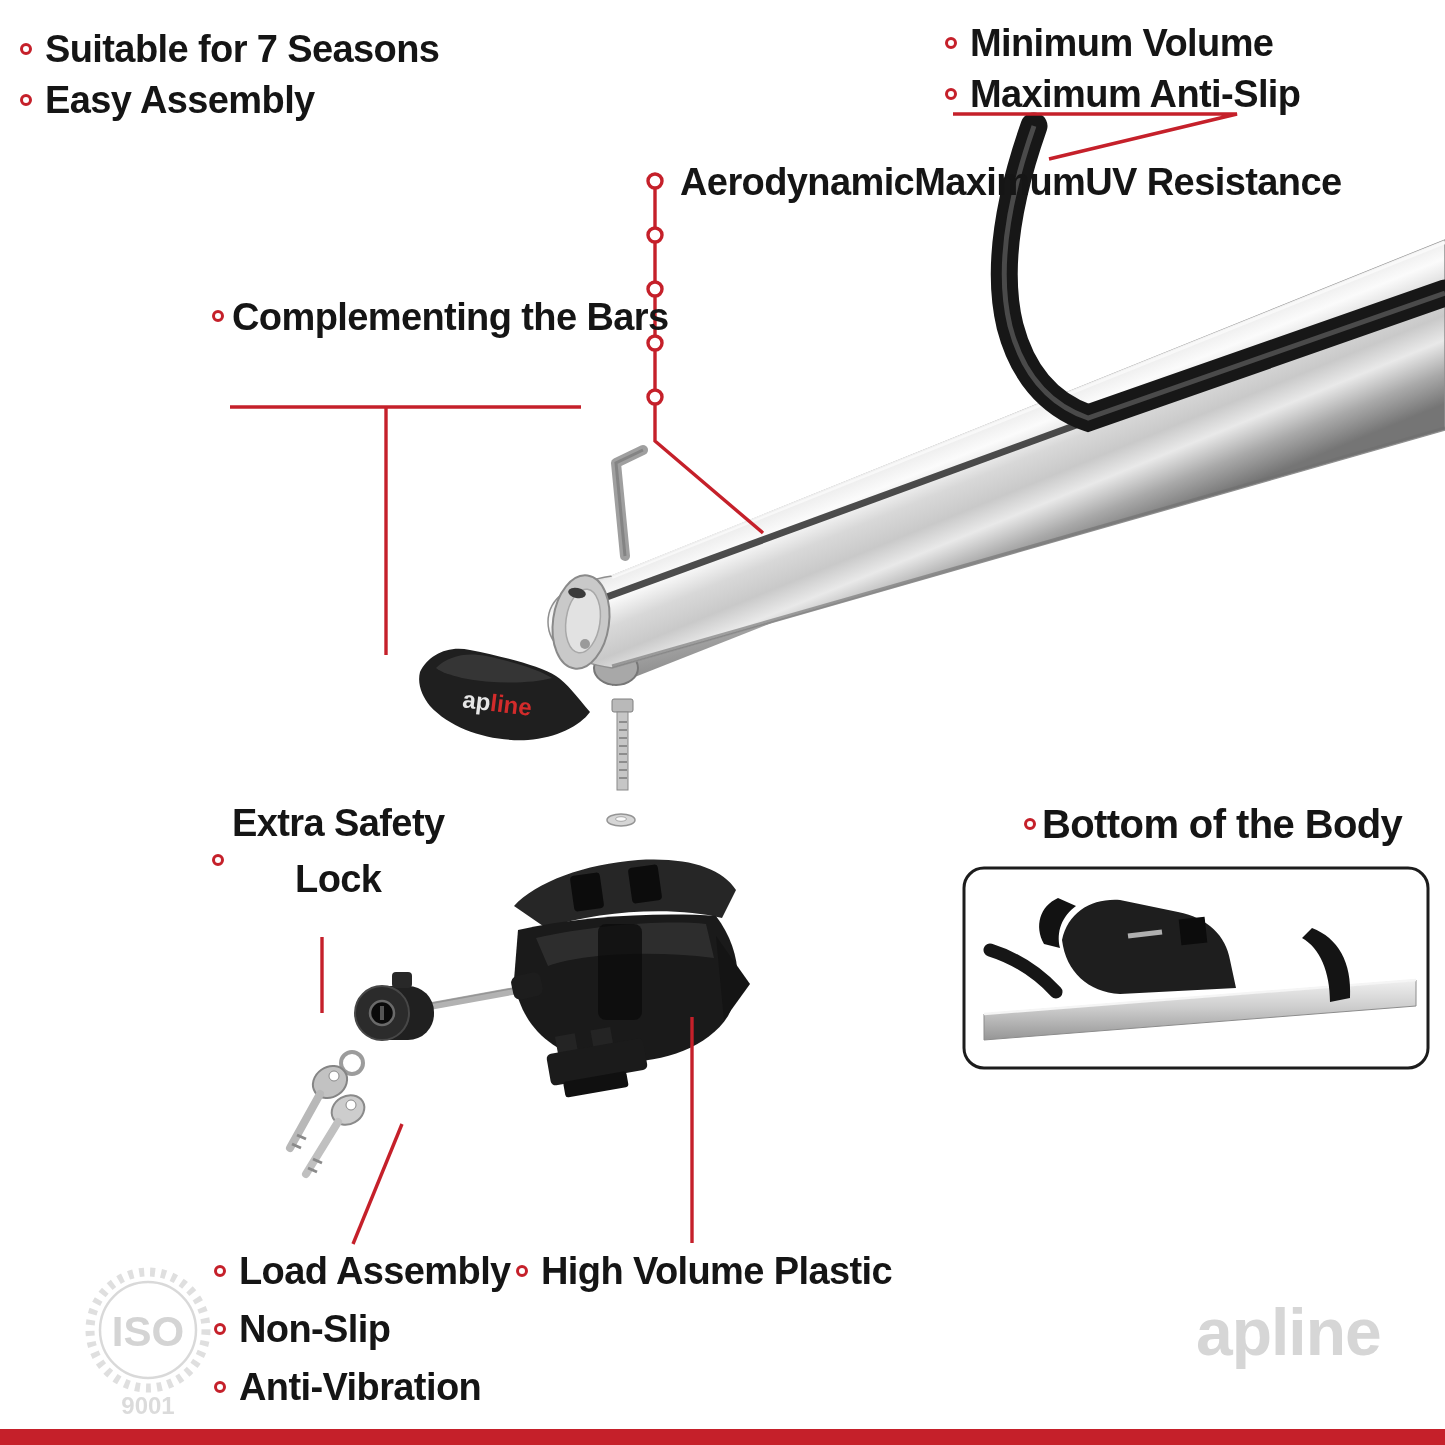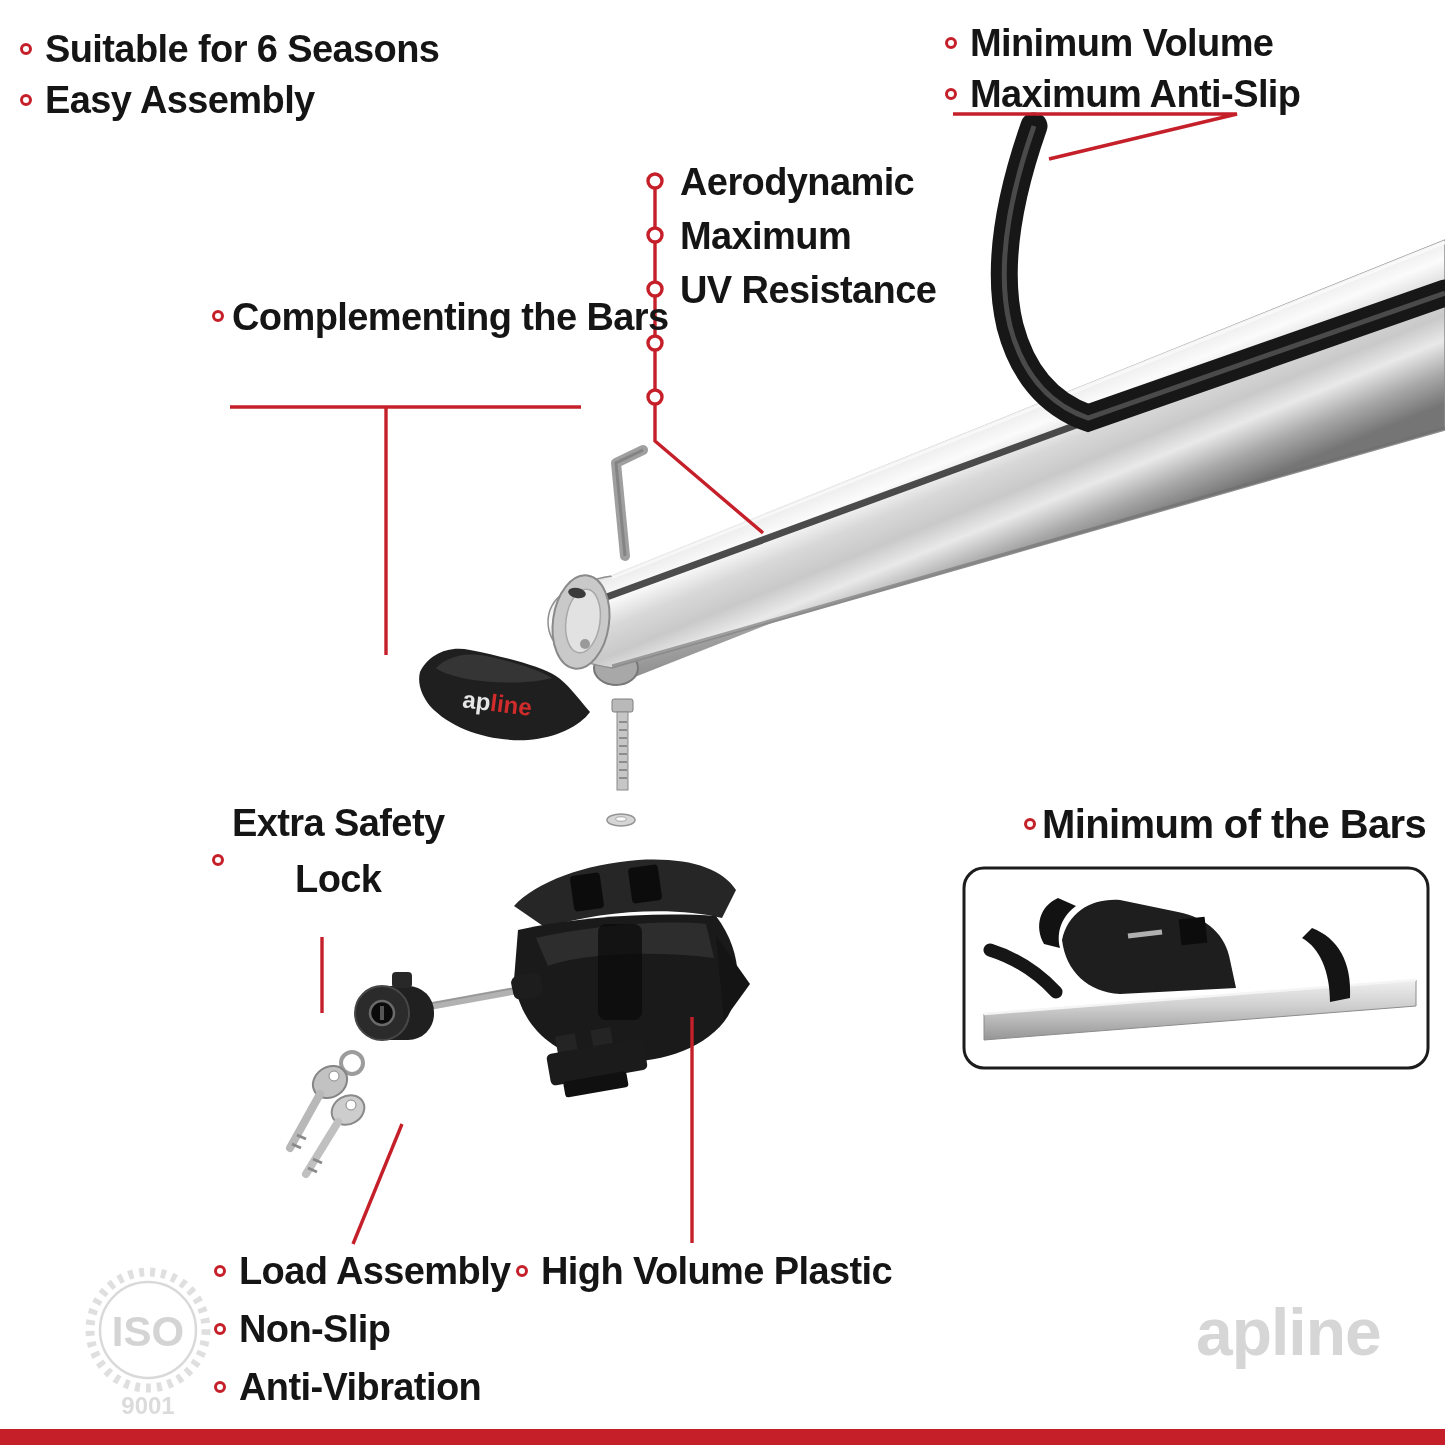--- a/index.html
+++ b/index.html
@@ -3,21 +3,21 @@
 <meta charset="utf-8">
 <style>
   :root{ --accent:#c5202a; }
   *{margin:0;padding:0;box-sizing:border-box}
   html,body{width:1445px;height:1445px;}
   body{background:#fff;font-family:"Liberation Sans",sans-serif;position:relative;overflow:hidden}
   #canvas{position:absolute;inset:0;width:1445px;height:1445px;background:#fff}
   .art{position:absolute;left:0;top:0}
   .vlist{position:absolute;display:flex;flex-direction:column;gap:13px}
   .vlist.wide{gap:20px}
-  .flist{position:absolute;display:flex;flex-direction:column;gap:16px}
+  .flist{position:absolute;display:flex;flex-direction:row;}
   .li{display:flex;align-items:center;gap:13px}
   .bullet{display:inline-block;width:12px;height:12px;border:3.5px solid var(--accent);border-radius:50%;background:#fff;flex:0 0 auto}
   .lbl{font-size:38px;font-weight:700;color:#151515;letter-spacing:-0.6px;line-height:1;white-space:nowrap}
   .lbl.big{font-size:40px}
   .two-line{position:absolute;display:flex;flex-direction:column;gap:18px}
   .two-line.center{align-items:center}
   .abs-bullet{position:absolute}
   .leader{stroke:var(--accent);stroke-width:3.4;fill:none}
   .fbullet{fill:#fff;stroke:var(--accent);stroke-width:3.4}
   svg text{font-family:"Liberation Sans",sans-serif}
@@ -168,21 +168,21 @@
       <circle class="fbullet" cx="655" cy="235" r="7"></circle>
       <circle class="fbullet" cx="655" cy="289" r="7"></circle>
       <circle class="fbullet" cx="655" cy="343" r="7"></circle>
       <circle class="fbullet" cx="655" cy="397" r="7"></circle>
     </g>
   </svg>
 
   <div class="vlist" style="left:20px;top:30px">
     <div class="li">
       <span class="bullet"></span>
-      <span class="lbl">Suitable for 6 Seasons</span>
+      <span class="lbl">Suitable for 7 Seasons</span>
     </div>
     <div class="li">
       <span class="bullet"></span>
       <span class="lbl">Easy Assembly</span>
     </div>
   </div>
 
   <div class="vlist" style="left:945px;top:24px">
     <div class="li">
       <span class="bullet"></span>
@@ -205,21 +205,21 @@
     <div class="lbl">Complementing the Bars</div>
   </div>
 
   <span class="bullet abs-bullet" style="left:212px;top:854px"></span>
   <div class="two-line center" style="left:232px;top:804px">
     <div class="lbl">Extra Safety</div>
     <div class="lbl">Lock</div>
   </div>
 
   <span class="bullet abs-bullet" style="left:1024px;top:818px"></span>
-  <div class="lbl big" style="position:absolute;left:1042px;top:804px">Minimum of the Bars</div>
+  <div class="lbl big" style="position:absolute;left:1042px;top:804px">Bottom of the Body</div>
 
   <div class="vlist wide" style="left:214px;top:1252px">
     <div class="li">
       <span class="bullet"></span>
       <span class="lbl">Load Assembly</span>
     </div>
     <div class="li">
       <span class="bullet"></span>
       <span class="lbl">Non-Slip</span>
     </div>

